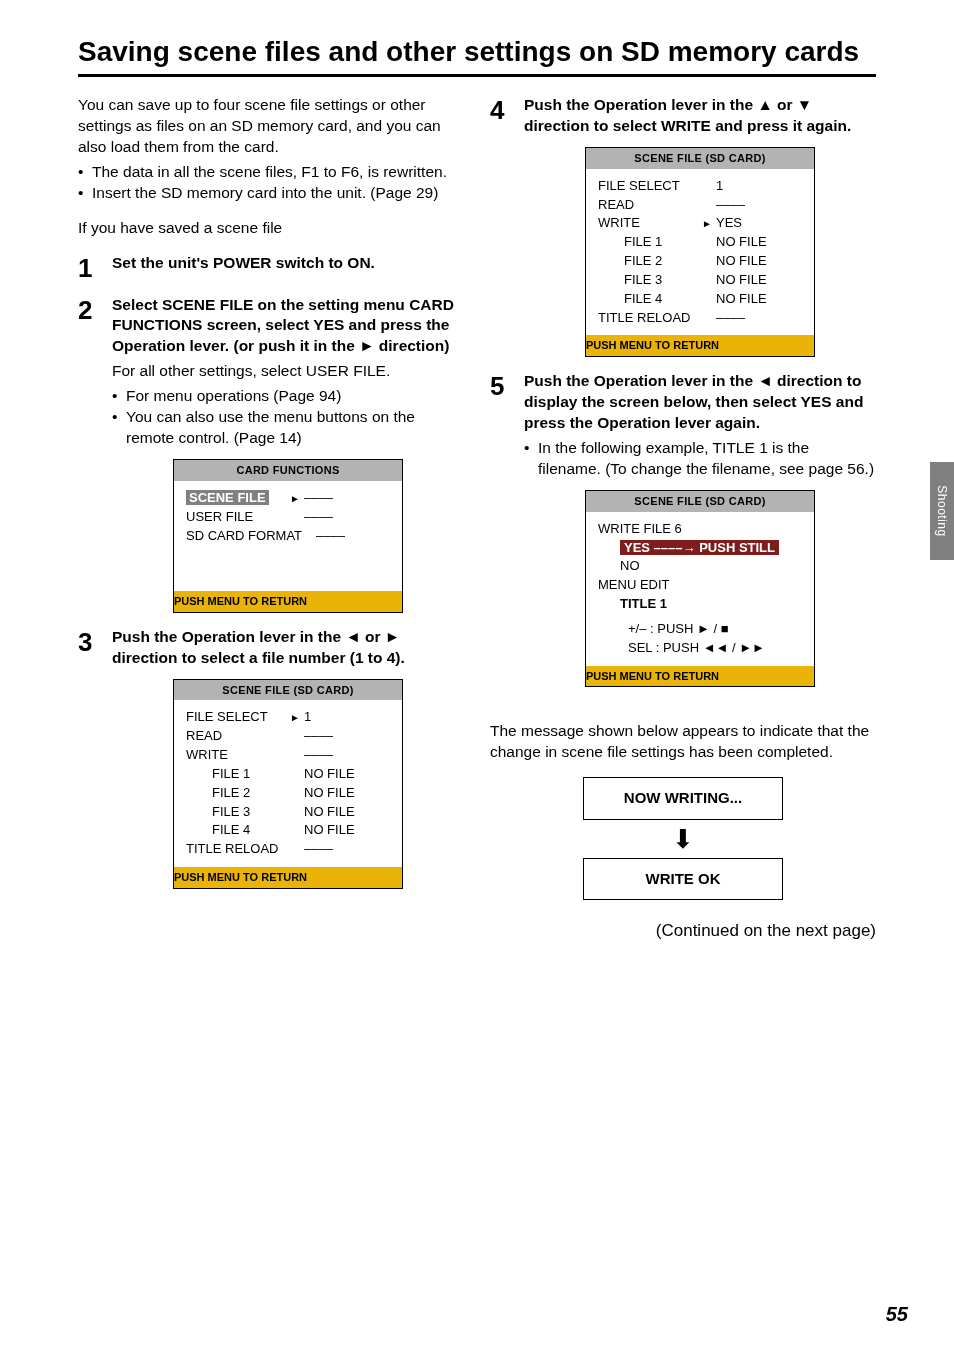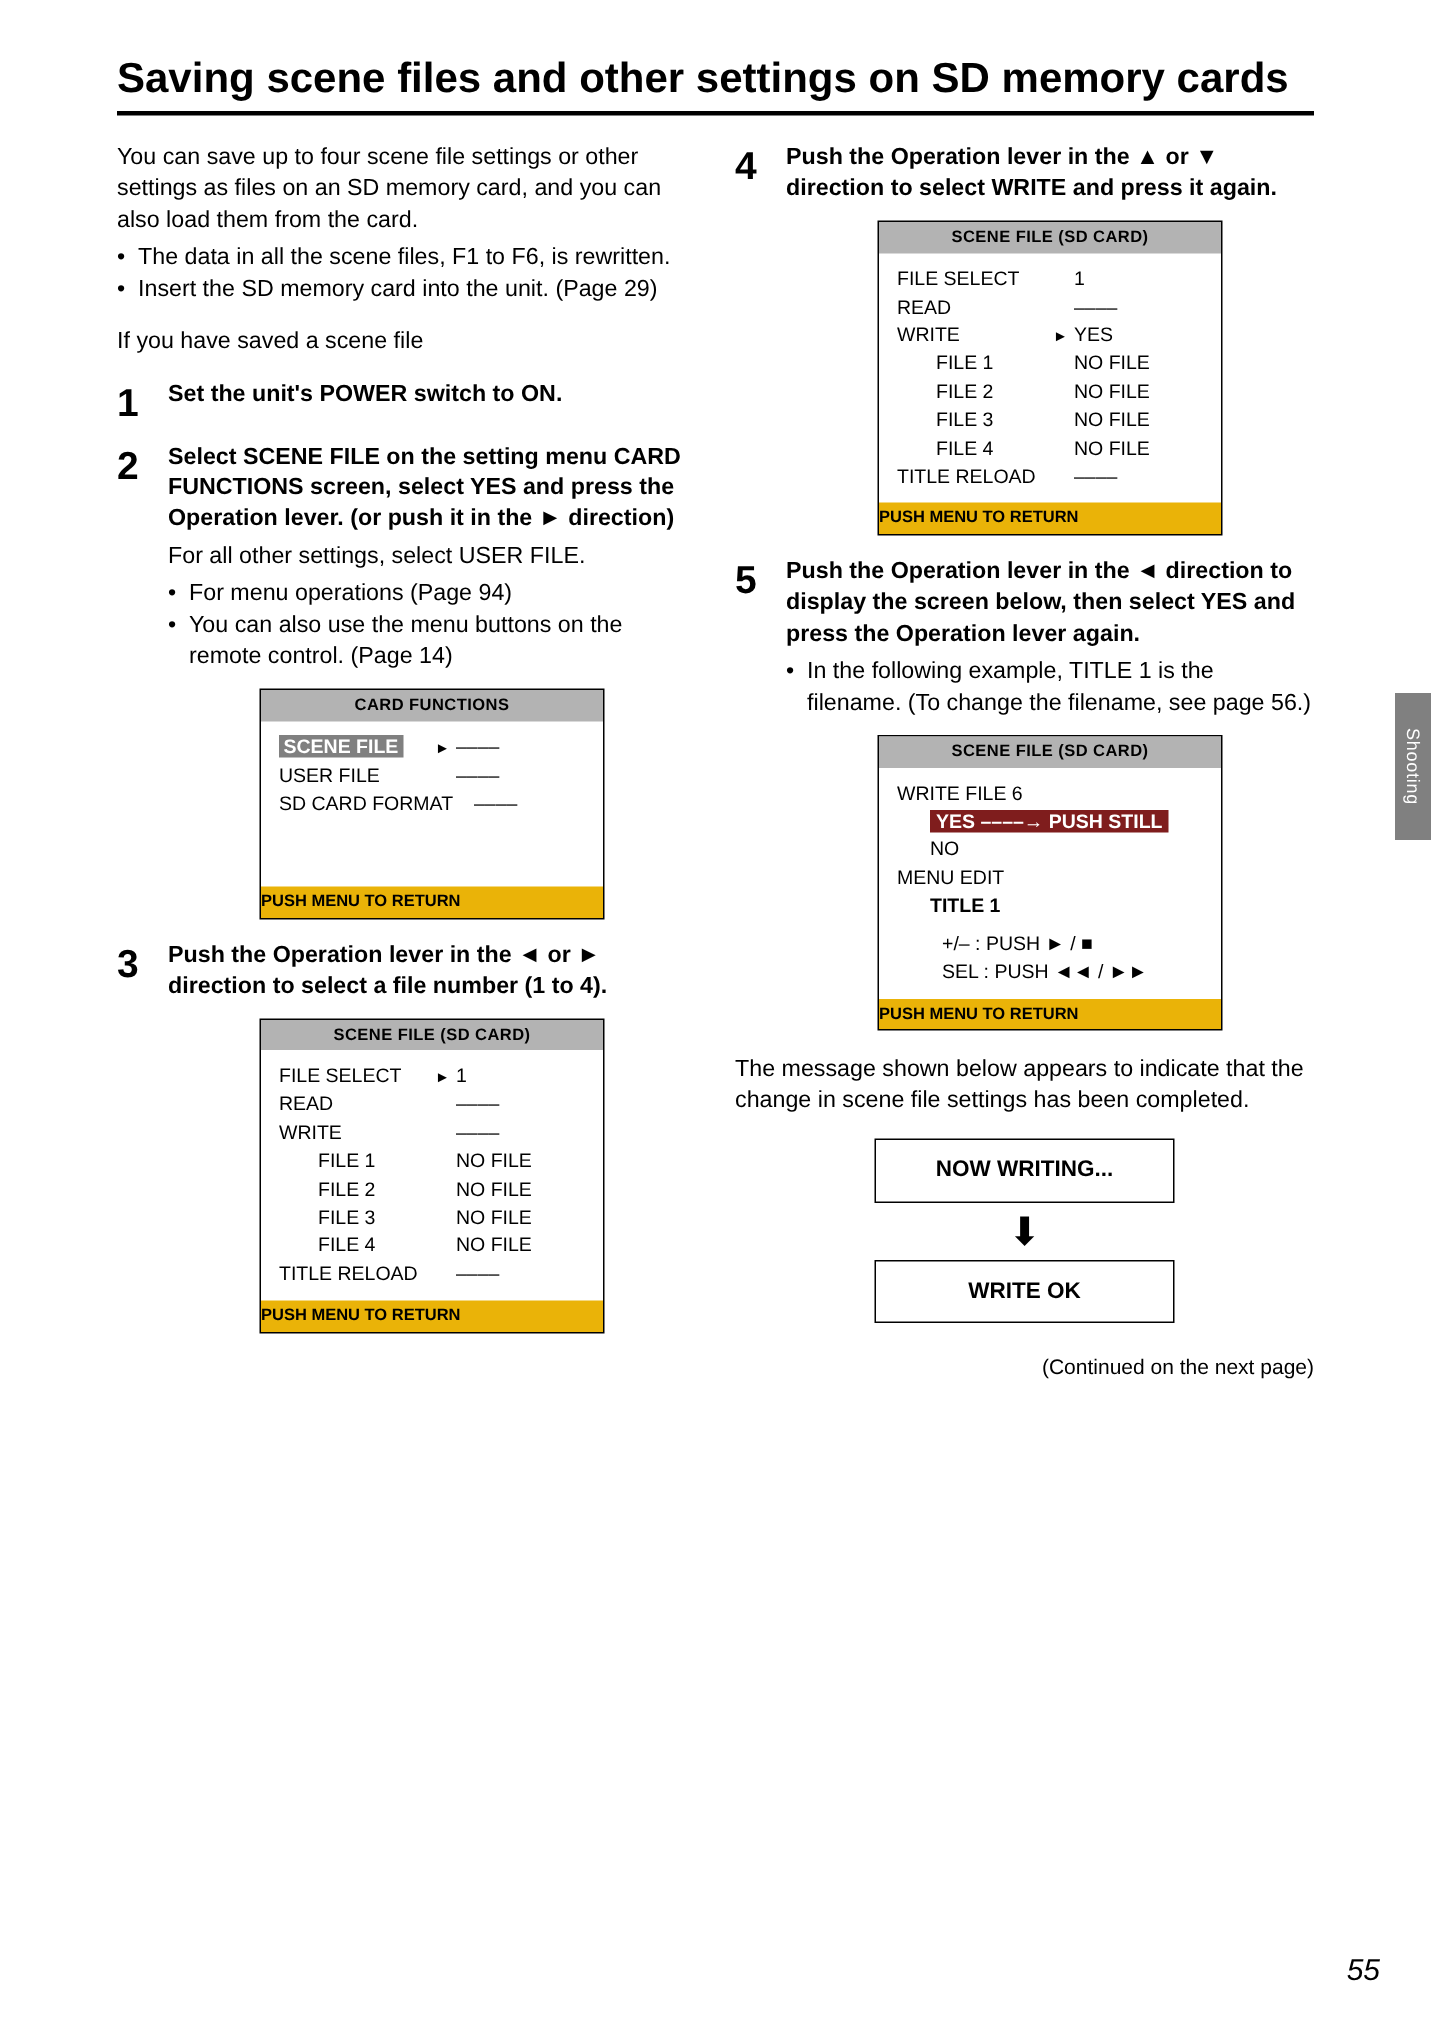--- a/index.html
+++ b/index.html
@@ -104,21 +104,21 @@
     padding: 10px 6px;
     font-weight: bold;
     font-size: 15px;
   }
   .down-arrow {
     font-size: 26px;
     margin: 6px 0;
     line-height: 1;
   }
 
-  .continued { text-align: right; margin-top: 20px; font-size: 14px; }
+  .continued { text-align: right; margin-top: 20px; font-size: 17px; }
 
   
   .sidetab {
     position: absolute;
     right: 0;
     top: 462px;
     width: 24px;
     height: 98px;
     background: #808080;
     color: #fff;
@@ -128,24 +128,24 @@
     justify-content: center;
   }
   .sidetab span {
     transform: rotate(90deg);
     white-space: nowrap;
     letter-spacing: 0.5px;
   }
 
   .pagenum {
     position: absolute;
-    right: 34px;
+    right: 46px;
     bottom: 28px;
     font-size: 20px;
-    font-weight: normal;
+    font-weight: bold;
     font-style: italic;
   }
 
   .tri-r::before { content: "►"; font-size: 10px; }
 </style>
 </head>
 <body>
 
 <div class="page">
   <div class="title">Saving scene files and other settings on SD memory cards</div>
@@ -346,21 +346,21 @@
               <div style="padding-left:22px;font-weight:bold">TITLE 1</div>
               <div style="height:6px"></div>
               <div style="padding-left:30px"><span>+/– :</span> <span>PUSH ► / ■</span></div>
               <div style="padding-left:30px"><span>SEL :</span> <span>PUSH ◄◄ / ►►</span></div>
             </div>
             <div class="mfooter">PUSH  MENU TO RETURN</div>
           </div>
         </div>
       </div>
 
-      <p style="margin-top:16px">The message shown below appears to indicate that the change in scene file settings has been completed.</p>
+      <p style="margin-top:34px">The message shown below appears to indicate that the change in scene file settings has been completed.</p>
 
       <div class="resultwrap">
         <div class="resultbox">NOW WRITING...</div>
         <div class="down-arrow">⬇</div>
         <div class="resultbox">WRITE OK</div>
       </div>
 
       <div class="continued">(Continued on the next page)</div>
     </div>
   </div>

